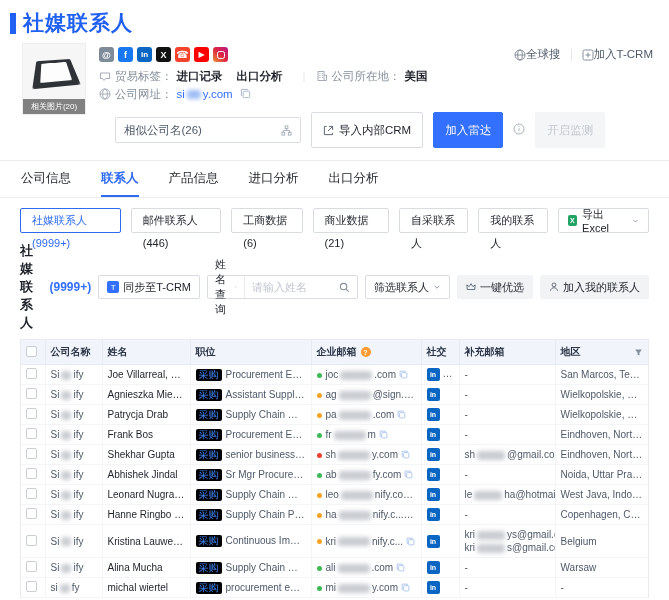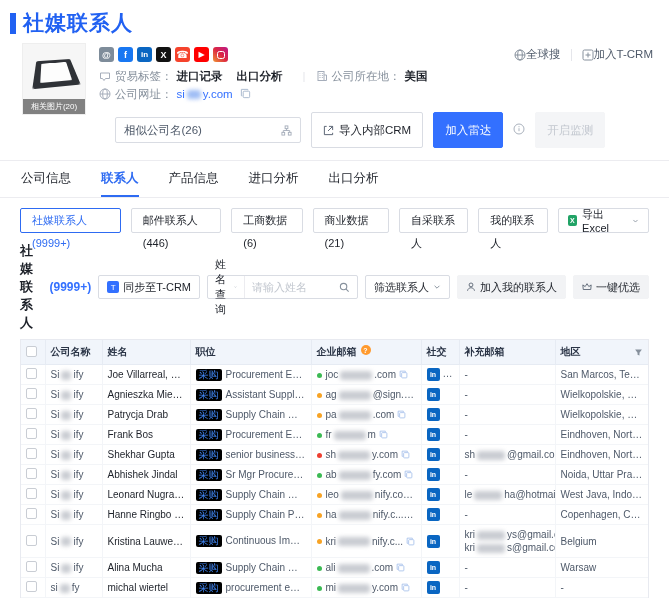--- a/index.html
+++ b/index.html
@@ -253,30 +253,30 @@
       </span>
   </span>
   <button class="tbtn">
     <span>筛选联系人</span>
     <svg width="8" height="8" viewBox="0 0 10 10">
         <path d="M2 3.5 5 6.5 8 3.5" fill="none" stroke="#86909c" stroke-width="1.2"></path>
       </svg>
   </button>
   <button class="tbtn gray">
     <svg width="10" height="10" viewBox="0 0 12 12">
+        <path d="M1.5 9 1 3.5l2.8 2L6 2l2.2 3.5 2.8-2L10.5 9z" fill="none" stroke="#4e5969"></path>
+      </svg>
+    <span>一键优选</span>
+  </button>
+  <button class="tbtn gray">
+    <svg width="10" height="10" viewBox="0 0 12 12">
         <circle cx="6" cy="3.5" r="2.3" fill="none" stroke="#4e5969"></circle>
         <path d="M1.8 10.5c.5-2.4 2.2-3.6 4.2-3.6s3.7 1.2 4.2 3.6" fill="none" stroke="#4e5969"></path>
       </svg>
     <span>加入我的联系人</span>
-  </button>
-  <button class="tbtn gray">
-    <svg width="10" height="10" viewBox="0 0 12 12">
-        <path d="M1.5 9 1 3.5l2.8 2L6 2l2.2 3.5 2.8-2L10.5 9z" fill="none" stroke="#4e5969"></path>
-      </svg>
-    <span>一键优选</span>
   </button>
 </div>
 
 <div class="tbl-wrap">
   <table>
     <colgroup>
       <col style="width:24px">
         <col style="width:57px">
         <col style="width:88px">
         <col style="width:121px">
@@ -285,21 +285,21 @@
         <col style="width:96px">
         <col style="width:93px">
     </colgroup>
     <thead>
       <tr id="thead-row">
           <th><span class="cb"></span></th>
           <th>公司名称</th>
           <th>姓名</th>
           <th>职位</th>
           <th>
-            <span style="display:flex;align-items:flex-start">企业邮箱<span class="help-dot">?</span></span>
+            <span style="display:flex;align-items:center">企业邮箱<span class="help-dot">?</span></span>
           </th>
           <th>社交</th>
           <th>补充邮箱</th>
           <th>
             <span class="th-flex">地区<svg width="9" height="9" viewBox="0 0 12 12">
                 <path d="M1.5 2h9L7.3 6.3V10L4.7 9V6.3z" fill="#86909c"></path>
               </svg></span>
           </th>
         </tr>
     </thead>

